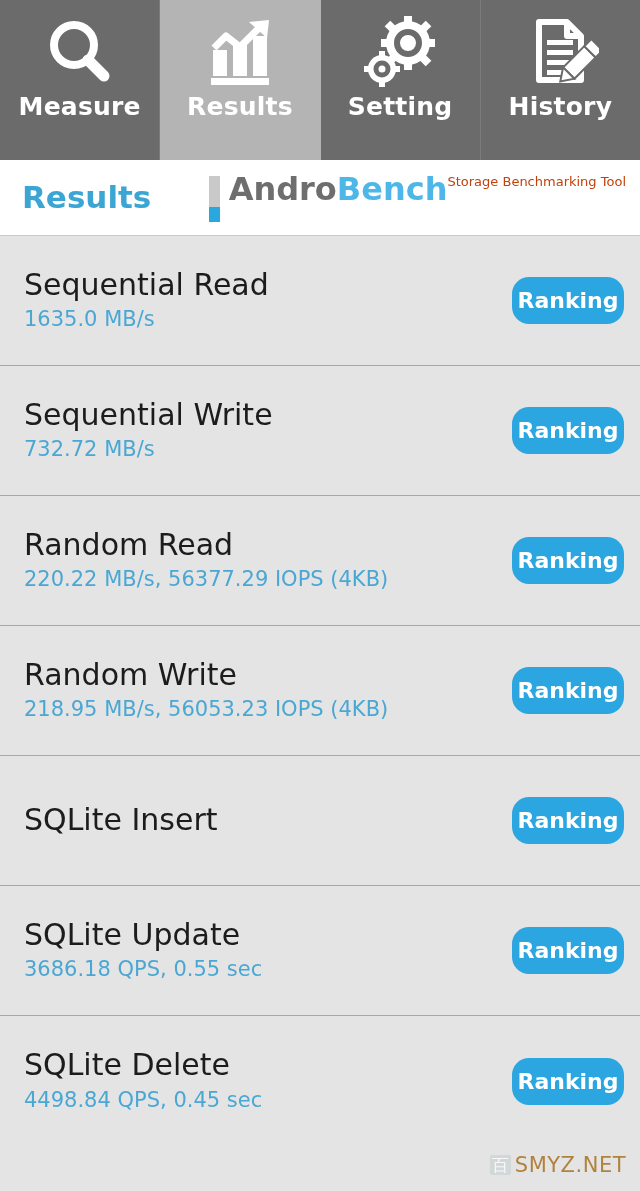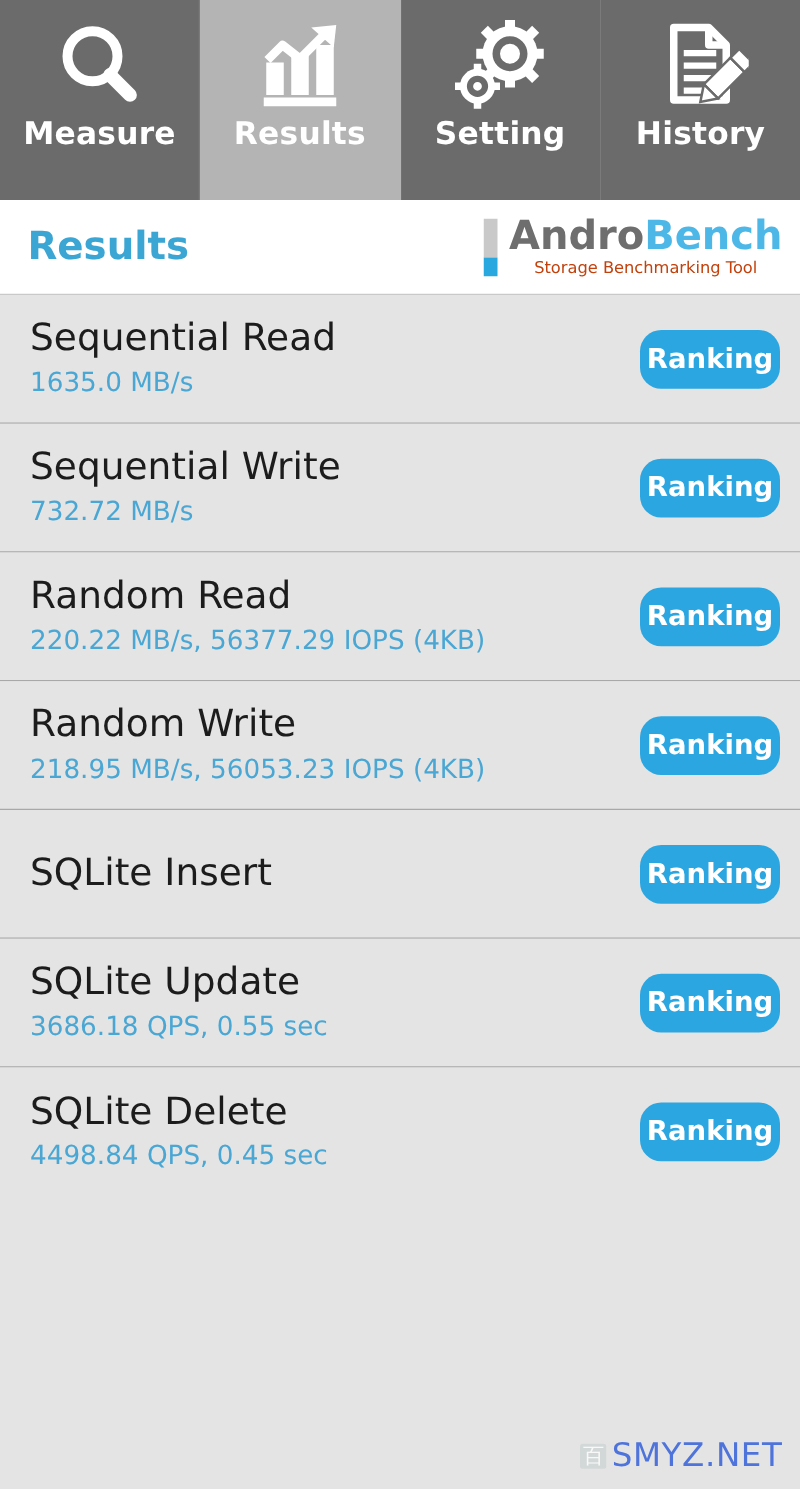--- a/index.html
+++ b/index.html
@@ -96,21 +96,21 @@
     flex-direction: column;
   }
   .logo-bar-top {
     flex: 1 1 auto;
     background: #c9c9c9;
   }
   .logo-bar-bot {
     height: 15px;
     background: #29a8e0;
   }
-  .logo-text { display: flex; flex-direction: column; justify-content: center; }
+  .logo-text { display: flex; flex-direction: row; justify-content: center; }
   .logo-main {
     font-size: 32px;
     font-weight: bold;
     line-height: 1.05;
     white-space: nowrap;
   }
   .logo-andro { color: #6e6e6e; }
   .logo-bench { color: #4db8e8; }
   .logo-sub {
     font-size: 13px;
@@ -122,21 +122,21 @@
   }
 
   
   .list {
     flex: 1 1 auto;
     background: #e4e4e4;
     overflow: hidden;
   }
   .row {
     position: relative;
-    height: 103px;
+    height: 130px;
     box-sizing: border-box;
     display: flex;
     flex-direction: row;
     align-items: center;
     justify-content: space-between;
     padding: 0 16px 0 24px;
     border-bottom: 1px solid #a8a8a8;
     background: #e4e4e4;
   }
   .row:last-child { border-bottom: none; }
@@ -195,22 +195,22 @@
   .wm-box {
     font-size: 17px;
     color: #ffffff;
     background: #cdd3d3;
     border-radius: 2px;
     padding: 0 2px;
     margin-right: 4px;
     line-height: 20px;
   }
   .wm-text {
-    font-size: 26px;
-    color: #1d4ed8;
+    font-size: 21px;
+    color: #a16207;
     letter-spacing: 0.5px;
     line-height: 1;
   }
 </style>
 </head>
 <body>
 
 <div id="app">
 
   <div class="tabbar">

